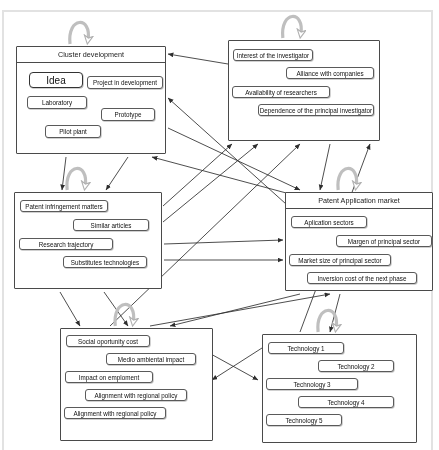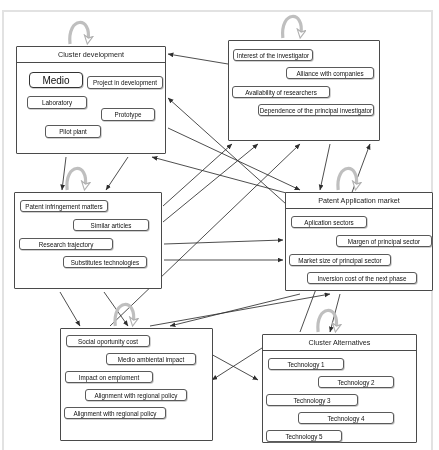--- a/index.html
+++ b/index.html
@@ -125,21 +125,21 @@
         <path d="M338.15999999999997,182 C335.15999999999997,154 360.15999999999997,154 356.15999999999997,178" marker-end="url(#ahg)"></path>
         <path d="M115.25999999999999,318 C112.25999999999999,290 137.26,290 133.26,314" marker-end="url(#ahg)"></path>
         <path d="M318.1,324 C315.1,296 340.1,296 336.1,320" marker-end="url(#ahg)"></path>
       </g>
   </svg>
 
   <div id="clusters-host">
       <div class="cluster" style="left: 16px; top: 38px; width: 150px; height: 108px;">
         <div class="cluster-title">Cluster development</div>
         <div class="cluster-body">
-          <div class="node big" style="left: 12px; top: 9px; width: 54px; height: 16px;">Medio</div>
+          <div class="node big" style="left: 12px; top: 9px; width: 54px; height: 16px;">Idea</div>
           <div class="node" style="left: 70px; top: 13px; width: 76px; height: 13px;">Project in development</div>
           <div class="node" style="left: 10px; top: 33px; width: 60px; height: 13px;">Laboratory</div>
           <div class="node" style="left: 84px; top: 45px; width: 54px; height: 13px;">Prototype</div>
           <div class="node" style="left: 28px; top: 62px; width: 56px; height: 13px;">Pilot plant</div>
         </div>
       </div>
       <div class="cluster" style="left: 228px; top: 32px; width: 152px; height: 101px;">
         <div class="cluster-body">
           <div class="node" style="left: 4px; top: 8px; width: 80px; height: 12px;">Interest of the investigator</div>
           <div class="node" style="left: 57px; top: 26px; width: 88px; height: 12px;">Alliance with companies</div>
@@ -167,21 +167,20 @@
       <div class="cluster" style="left: 60px; top: 320px; width: 153px; height: 113px;">
         <div class="cluster-body">
           <div class="node" style="left: 5px; top: 6px; width: 84px; height: 12px;">Social oportunity cost</div>
           <div class="node" style="left: 45px; top: 24px; width: 90px; height: 12px;">Medio ambiental impact</div>
           <div class="node" style="left: 4px; top: 42px; width: 88px; height: 12px;">Impact on emploment</div>
           <div class="node" style="left: 24px; top: 60px; width: 102px; height: 12px;">Alignment with regional policy</div>
           <div class="node" style="left: 3px; top: 78px; width: 102px; height: 12px;">Alignment with regional policy</div>
         </div>
       </div>
       <div class="cluster" style="left: 262px; top: 326px; width: 155px; height: 109px;">
-        <div class="cluster-title">Cluster Alternatives</div>
         <div class="cluster-body">
           <div class="node" style="left: 5px; top: 7px; width: 76px; height: 12px;">Technology 1</div>
           <div class="node" style="left: 55px; top: 25px; width: 76px; height: 12px;">Technology 2</div>
           <div class="node" style="left: 3px; top: 43px; width: 92px; height: 12px;">Technology 3</div>
           <div class="node" style="left: 35px; top: 61px; width: 96px; height: 12px;">Technology 4</div>
           <div class="node" style="left: 3px; top: 79px; width: 76px; height: 12px;">Technology 5</div>
         </div>
       </div>
     </div>
 

